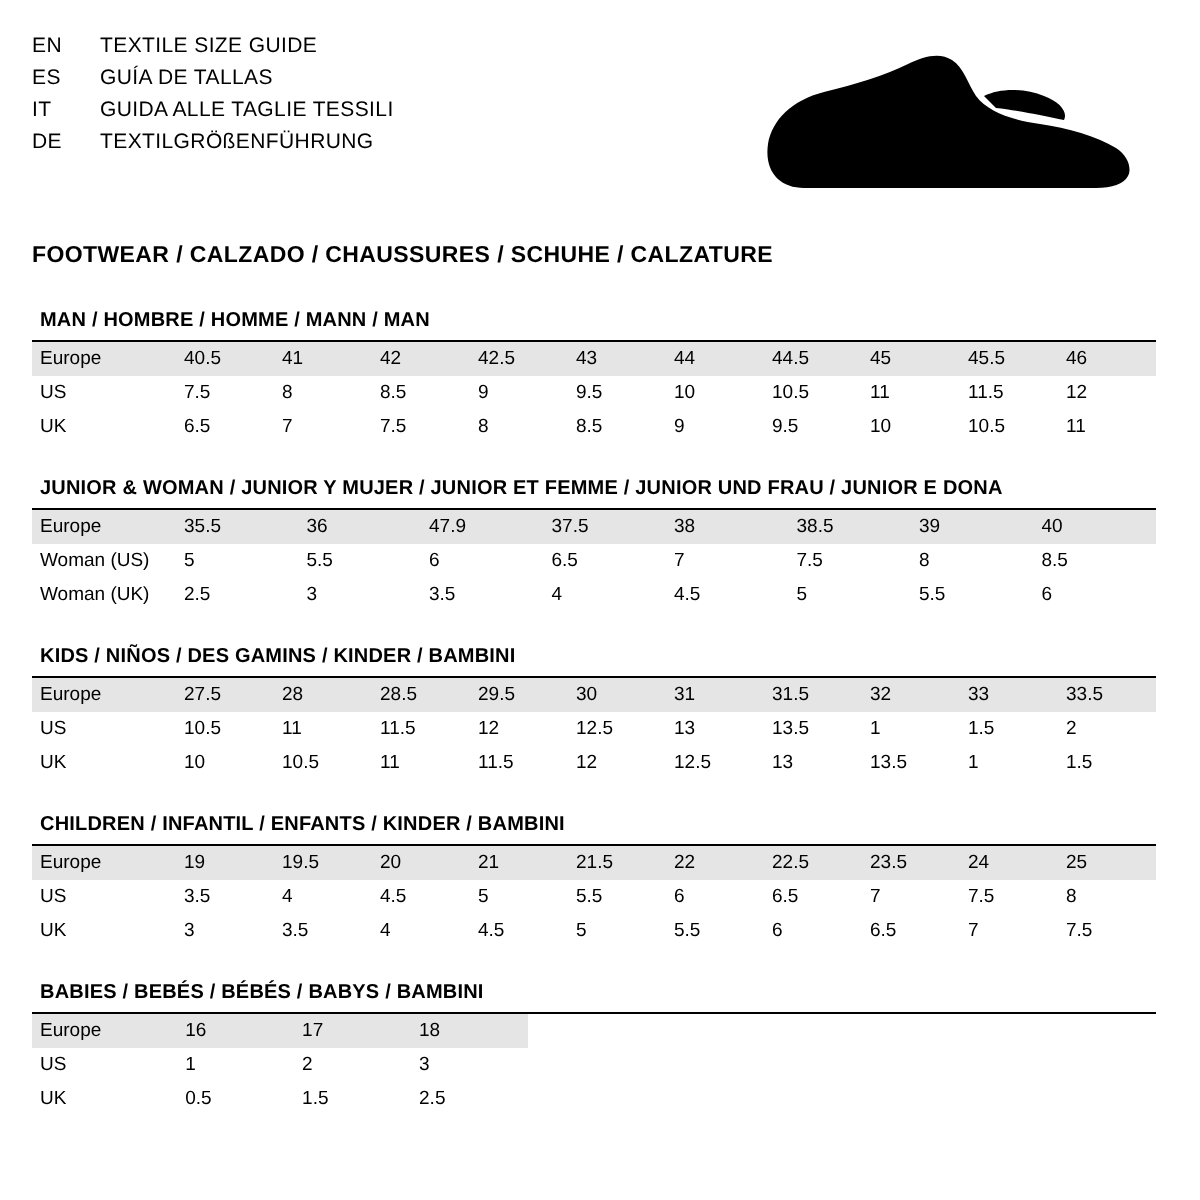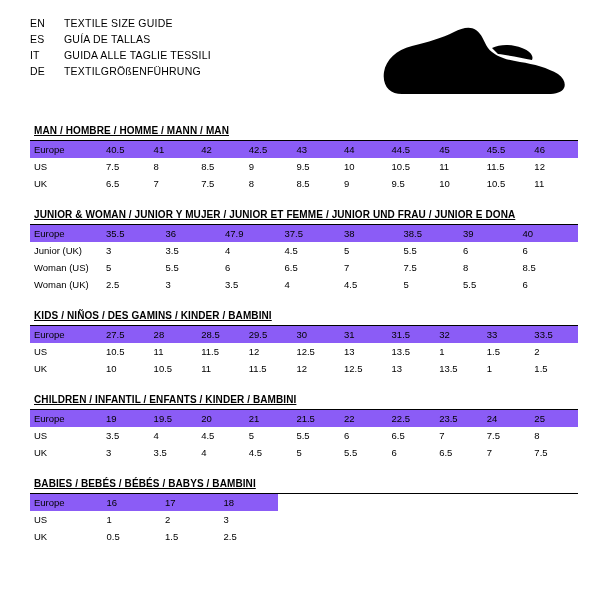--- a/index.html
+++ b/index.html
@@ -9,21 +9,21 @@
     width: 600px;
     height: 600px;
     background: #ffffff;
     font-family: "Liberation Sans", sans-serif;
     color: #000000;
   }
   .page {
     position: relative;
     width: 600px;
     height: 600px;
-    padding: 14px 22px 0 30px;
+    padding: 14px 22px 0 16px;
   }
   
   .header {
     display: flex;
     align-items: flex-start;
     justify-content: space-between;
   }
   .lang-list {
     display: flex;
     flex-direction: column;
@@ -62,35 +62,34 @@
   }
 
   
   .section { margin-top: 18px; }
   .section-title {
     font-size: 10px;
     font-weight: bold;
     letter-spacing: 0.1px;
     padding: 3px 0 4px 4px;
     border-bottom: 1px solid #000;
-    text-decoration: underline;
   }
   table.sizes {
     border-collapse: collapse;
     width: 100%;
     table-layout: fixed;
   }
   table.sizes td {
     font-size: 9.5px;
     padding: 3px 0 3px 4px;
     height: 17px;
     vertical-align: middle;
     white-space: nowrap;
   }
-  table.sizes tr.alt td { background: #8b5cf6; }
+  table.sizes tr.alt td { background: #e5e5e5; }
   table.sizes tr td:first-child { width: 72px; }
   table.sizes.babies { width: 248px; }
   table.sizes.babies tr td:first-child { width: 72px; }
   table.sizes.babies td { width: 58px; }
 
   .sec-gap-small { margin-top: 14px; }
 </style>
 </head>
 <body>
 
@@ -119,20 +118,21 @@
     <div class="shoe-wrap">
       <svg width="200" height="80" viewBox="0 0 200 80" xmlns="http://www.w3.org/2000/svg">
         <path fill="#000000" d="M12,48 C14,36 24,26 40,22 C56,18 70,14 82,8 C90,4 98,2 104,6 C110,10 112,18 116,24
           C122,32 134,36 148,38 C162,40 176,44 186,50 C192,54 194,60 192,64 C190,68 184,70 176,70
           L30,70 C18,70 10,62 12,48 Z"></path>
         <path fill="#000000" d="M120,24 C128,20 140,20 150,24 C158,27 162,32 160,36 C150,34 136,31 126,30 Z"></path>
       </svg>
     </div>
   </div>
 
+  <div class="footwear-title">FOOTWEAR / CALZADO / CHAUSSURES / SCHUHE / CALZATURE</div>
 
   <div class="section">
     <div class="section-title">MAN / HOMBRE / HOMME / MANN / MAN</div>
     <table class="sizes">
       <tbody>
           <tr class="alt">
         <td>Europe</td>
         <td>40.5</td>
         <td>41</td>
         <td>42</td>
@@ -181,31 +181,20 @@
           <tr class="alt">
         <td>Europe</td>
         <td>35.5</td>
         <td>36</td>
         <td>47.9</td>
         <td>37.5</td>
         <td>38</td>
         <td>38.5</td>
         <td>39</td>
         <td>40</td>
-      </tr>
-      <tr>
-        <td>Junior (UK)</td>
-        <td>3</td>
-        <td>3.5</td>
-        <td>4</td>
-        <td>4.5</td>
-        <td>5</td>
-        <td>5.5</td>
-        <td>6</td>
-        <td>6</td>
       </tr>
       <tr>
         <td>Woman (US)</td>
         <td>5</td>
         <td>5.5</td>
         <td>6</td>
         <td>6.5</td>
         <td>7</td>
         <td>7.5</td>
         <td>8</td>

